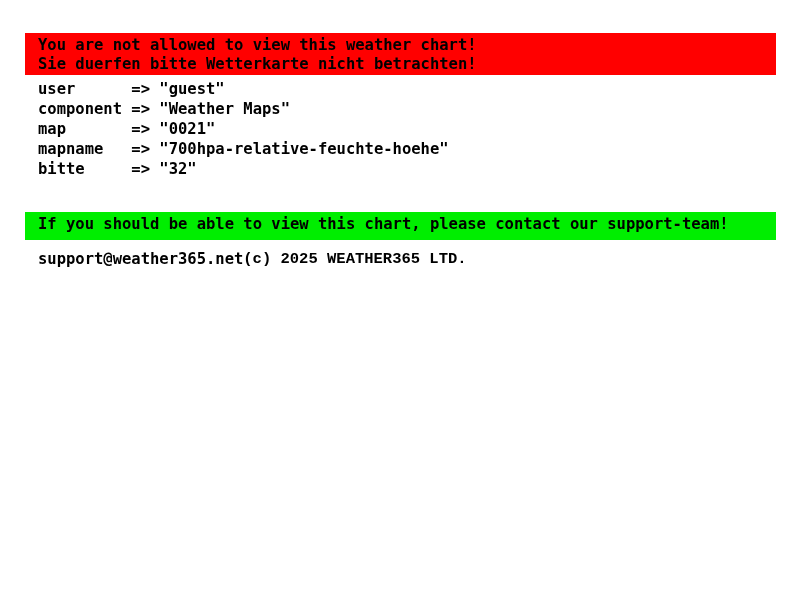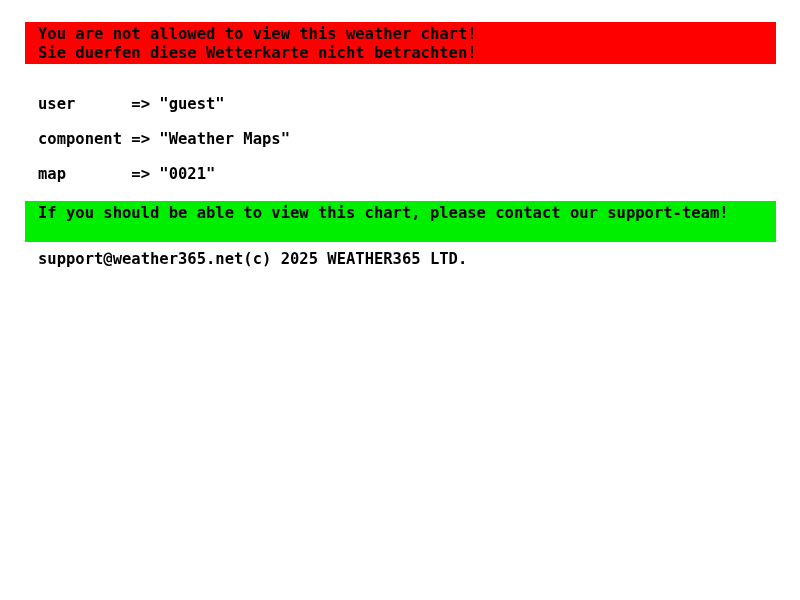--- a/index.html
+++ b/index.html
@@ -14,66 +14,70 @@
   }
   .page { position: relative; width: 800px; height: 600px; }
 
   .banner {
     position: absolute;
     left: 25px;
     width: 751px;
     padding: 3px 0 0 13px;
     line-height: 19px;
     white-space: nowrap;
+    margin-top: 11px;
   }
   .banner-red   { top: 22px;  height: 42px; background: #ff0000; }
-  .banner-green { top: 201px; height: 41px; background: #00ee00; }
+  .banner-green { top: 201px; height: 28px; background: #00ee00; }
 
   .kv-block {
     position: absolute;
     left: 38px;
     top: 79px;
     line-height: 20px;
     white-space: nowrap;
   }
-  .kv-key   { display: inline-block; width: 10ch; margin-top: 15px; }
+  .kv-key   { display: inline-block; width: 10ch; }
   .kv-arrow { display: inline-block; margin-right: 1ch; }
 
   .footer-row {
     position: absolute;
     left: 25px;
     top: 250px;
     width: 751px;
     display: flex;
     justify-content: flex-start;
     line-height: 18px;
     white-space: nowrap;
   }
   .footer-left  { padding-left: 13px; }
-  .footer-right { padding-right: 3px; }
+  .footer-right { padding-right: 3px; font-family: Liberation Mono, monospace; }
 </style>
 </head>
 <body>
 
 <div class="page">
 
   <div class="banner banner-red">
     <div>You are not allowed to view this weather chart!</div>
-    <div>Sie duerfen diese Wetterkarte nicht betrachten!</div>
+    <div>Sie duerfen bitte Wetterkarte nicht betrachten!</div>
   </div>
 
   <div class="kv-block">
     <div class="kv-row">
       <span class="kv-key">user</span><span class="kv-arrow">=&gt;</span><span class="kv-value">"guest"</span>
     </div>
     <div class="kv-row">
       <span class="kv-key">component</span><span class="kv-arrow">=&gt;</span><span class="kv-value">"Weather Maps"</span>
     </div>
     <div class="kv-row">
       <span class="kv-key">map</span><span class="kv-arrow">=&gt;</span><span class="kv-value">"0021"</span>
+    </div>
+    <div class="kv-row">
+      <span class="kv-key">mapname</span><span class="kv-arrow">=&gt;</span><span class="kv-value">"700hpa-relative-feuchte-hoehe"</span>
     </div>
     <div class="kv-row">
       <span class="kv-key">bitte</span><span class="kv-arrow">=&gt;</span><span class="kv-value">"32"</span>
     </div>
   </div>
 
   <div class="banner banner-green">
     <div>If you should be able to view this chart, please contact our support-team!</div>
   </div>
 

